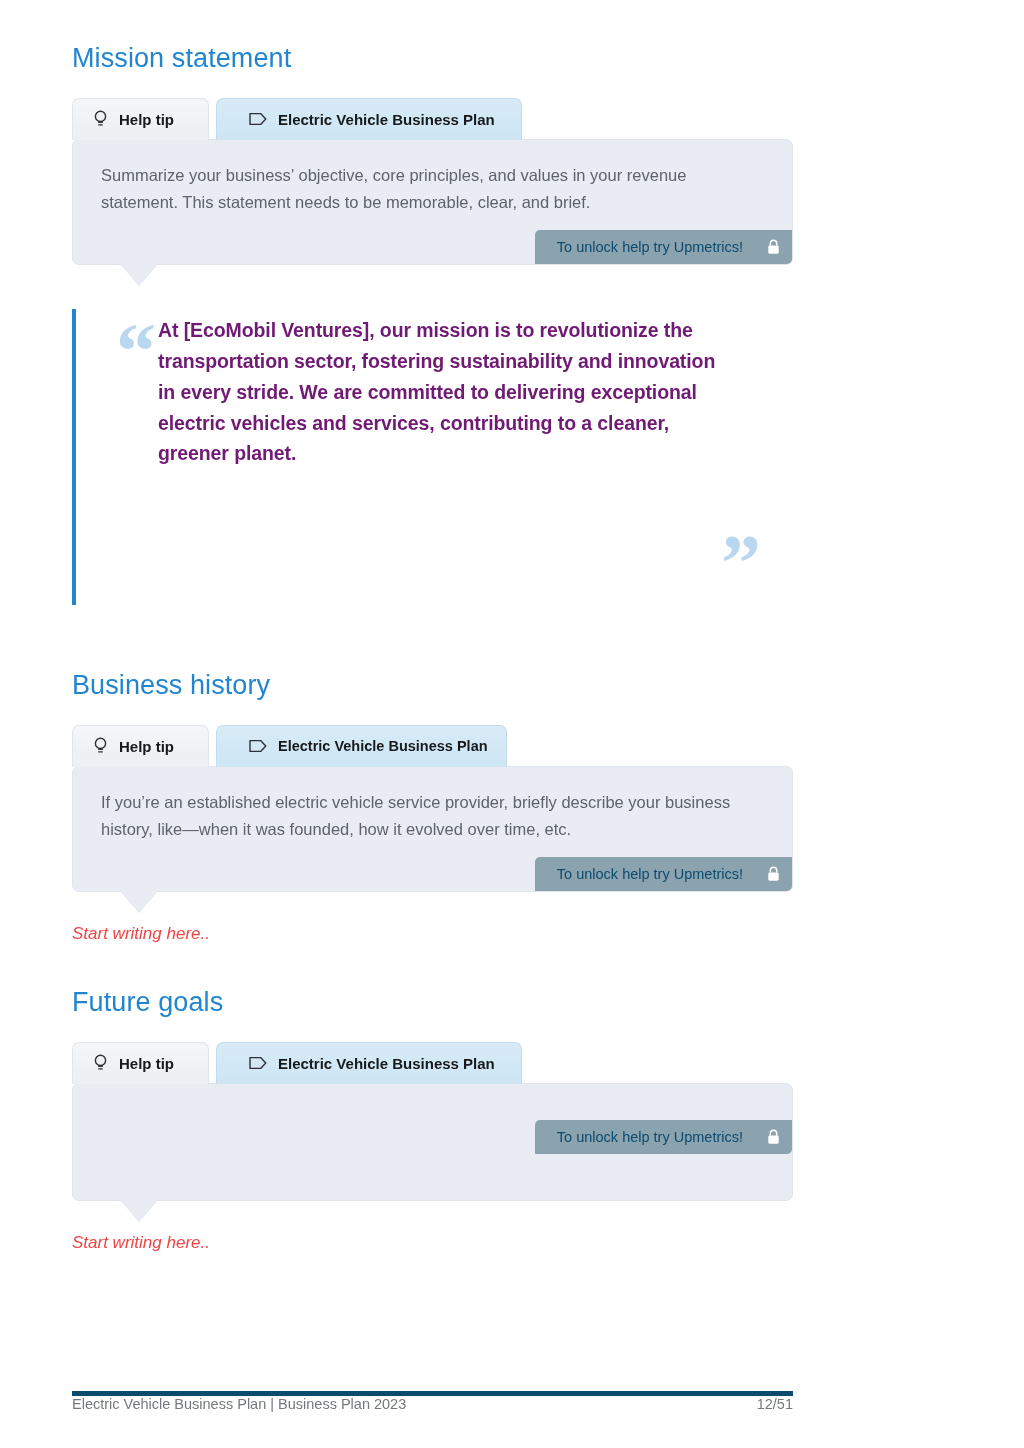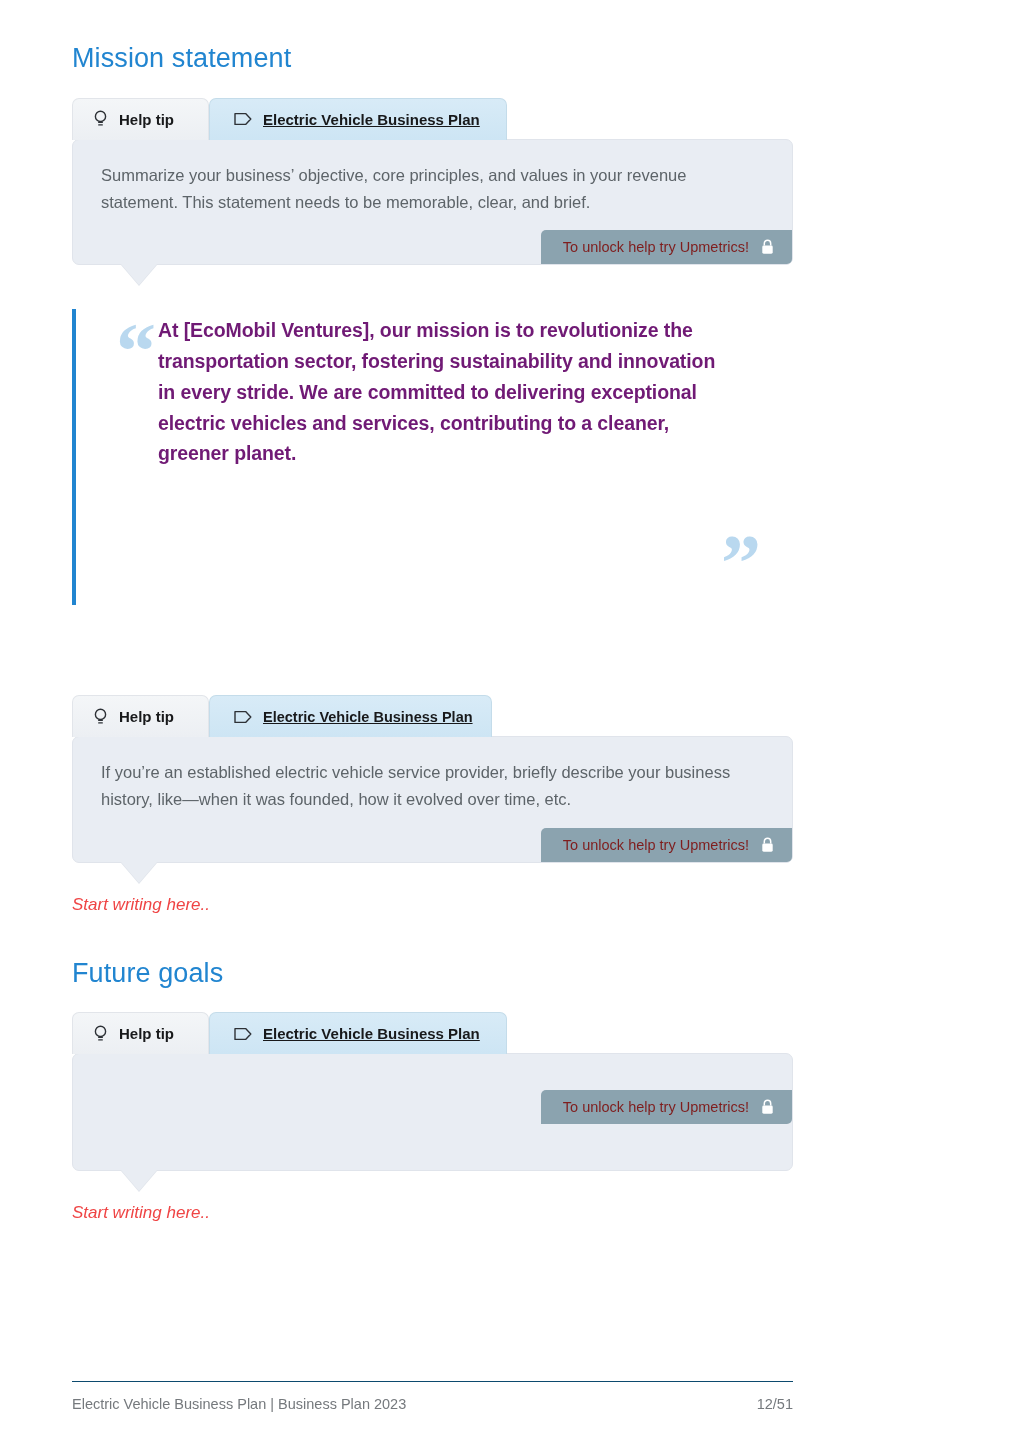--- a/index.html
+++ b/index.html
@@ -34,20 +34,21 @@
   }
 
   
   .helptip {
     position: relative;
     margin-top: 24px;
   }
   .tabbar {
     display: flex;
     align-items: flex-end;
+    gap: 7px;
     position: relative;
     z-index: 2;
   }
   .tab {
     display: flex;
     align-items: center;
     gap: 11px;
     height: 42px;
     box-sizing: border-box;
     padding: 0 22px 0 20px;
@@ -60,23 +61,22 @@
   .tab-help {
     background: linear-gradient(180deg,#f4f6f8 0%, #eceff3 100%);
     border: 1px solid #e2e5ea;
     border-bottom: none;
     padding-right: 34px;
   }
   .tab-plan {
     background: linear-gradient(180deg,#d8ebf7 0%, #cde5f4 100%);
     border: 1px solid #c4dcea;
     border-bottom: none;
-    padding-left: 24px;
+    padding-left: 32px;
     padding-right: 26px;
-    text-decoration: underline;
   }
   .tab-plan.narrow { padding-right: 18px; font-size: 14.5px; }
 
   .icon-bulb { width: 15px; height: 18px; display:block; }
   .icon-tag  { width: 18px; height: 14px; display:block; }
 
   .tip-body {
     position: relative;
     background: #e9edf3;
     border: 1px solid #e0e4eb;
@@ -96,26 +96,26 @@
   .unlock-row {
     display: flex;
     justify-content: flex-end;
     margin-top: 14px;
     margin-right: -28px;
     margin-bottom: 0;
   }
   .unlock-badge {
     display: inline-flex;
     align-items: center;
-    gap: 12px;
+    gap: 24px;
     background: #8ba3af;
-    color: #7f1d1d;
+    color: #0c4a6e;
     font-size: 14.5px;
     border-radius: 5px 0 5px 0;
-    padding: 9px 18px 9px 22px;
+    padding: 9px 12px 9px 22px;
   }
   .icon-lock { width: 13px; height: 16px; display: block; }
 
   .tip-pointer {
     position: absolute;
     left: 48px;
     bottom: -21px;
     width: 0; height: 0;
     border-left: 18px solid transparent;
     border-right: 18px solid transparent;
@@ -162,22 +162,21 @@
     font-size: 17px;
     margin: 32px 0 0 0;
   }
 
   
   .footer {
     position: absolute;
     left: 72px;
     right: 72px;
     bottom: 36px;
-    border-top: 1px solid #0c4a6e;
-    padding-top: 14px;
+    border-top: 5px solid #0c4a6e;
     display: flex;
     justify-content: space-between;
     align-items: flex-end;
     font-size: 14.5px;
     color: #75797d;
   }
   .spacer-m { height: 44px; }
 </style>
 </head>
 <body>
@@ -226,20 +225,21 @@
     </div>
   </div>
 
   <div class="quote-block">
     <span class="quote-open">“</span>
     <p class="quote-text">At [EcoMobil Ventures], our mission is to revolutionize the transportation sector, fostering sustainability and innovation in every stride. We are committed to delivering exceptional electric vehicles and services, contributing to a cleaner, greener planet.</p>
     <span class="quote-close">”</span>
   </div>
 
   <div style="height:66px"></div>
+  <h2 class="section-heading">Business history</h2>
 
   <div class="helptip">
     <div class="tabbar">
       <div class="tab tab-help">
         <span class="icon-wrap">
           <svg class="icon-bulb" viewBox="0 0 15 18" fill="none" xmlns="http://www.w3.org/2000/svg">
             <circle cx="7.5" cy="6.4" r="5.1" stroke="#2d3136" stroke-width="1.4"></circle>
             <rect x="5.1" y="11.6" width="4.8" height="1.4" rx="0.5" fill="#2d3136"></rect>
             <rect x="5.1" y="14.2" width="4.8" height="1.4" rx="0.5" fill="#2d3136"></rect>
           </svg>

